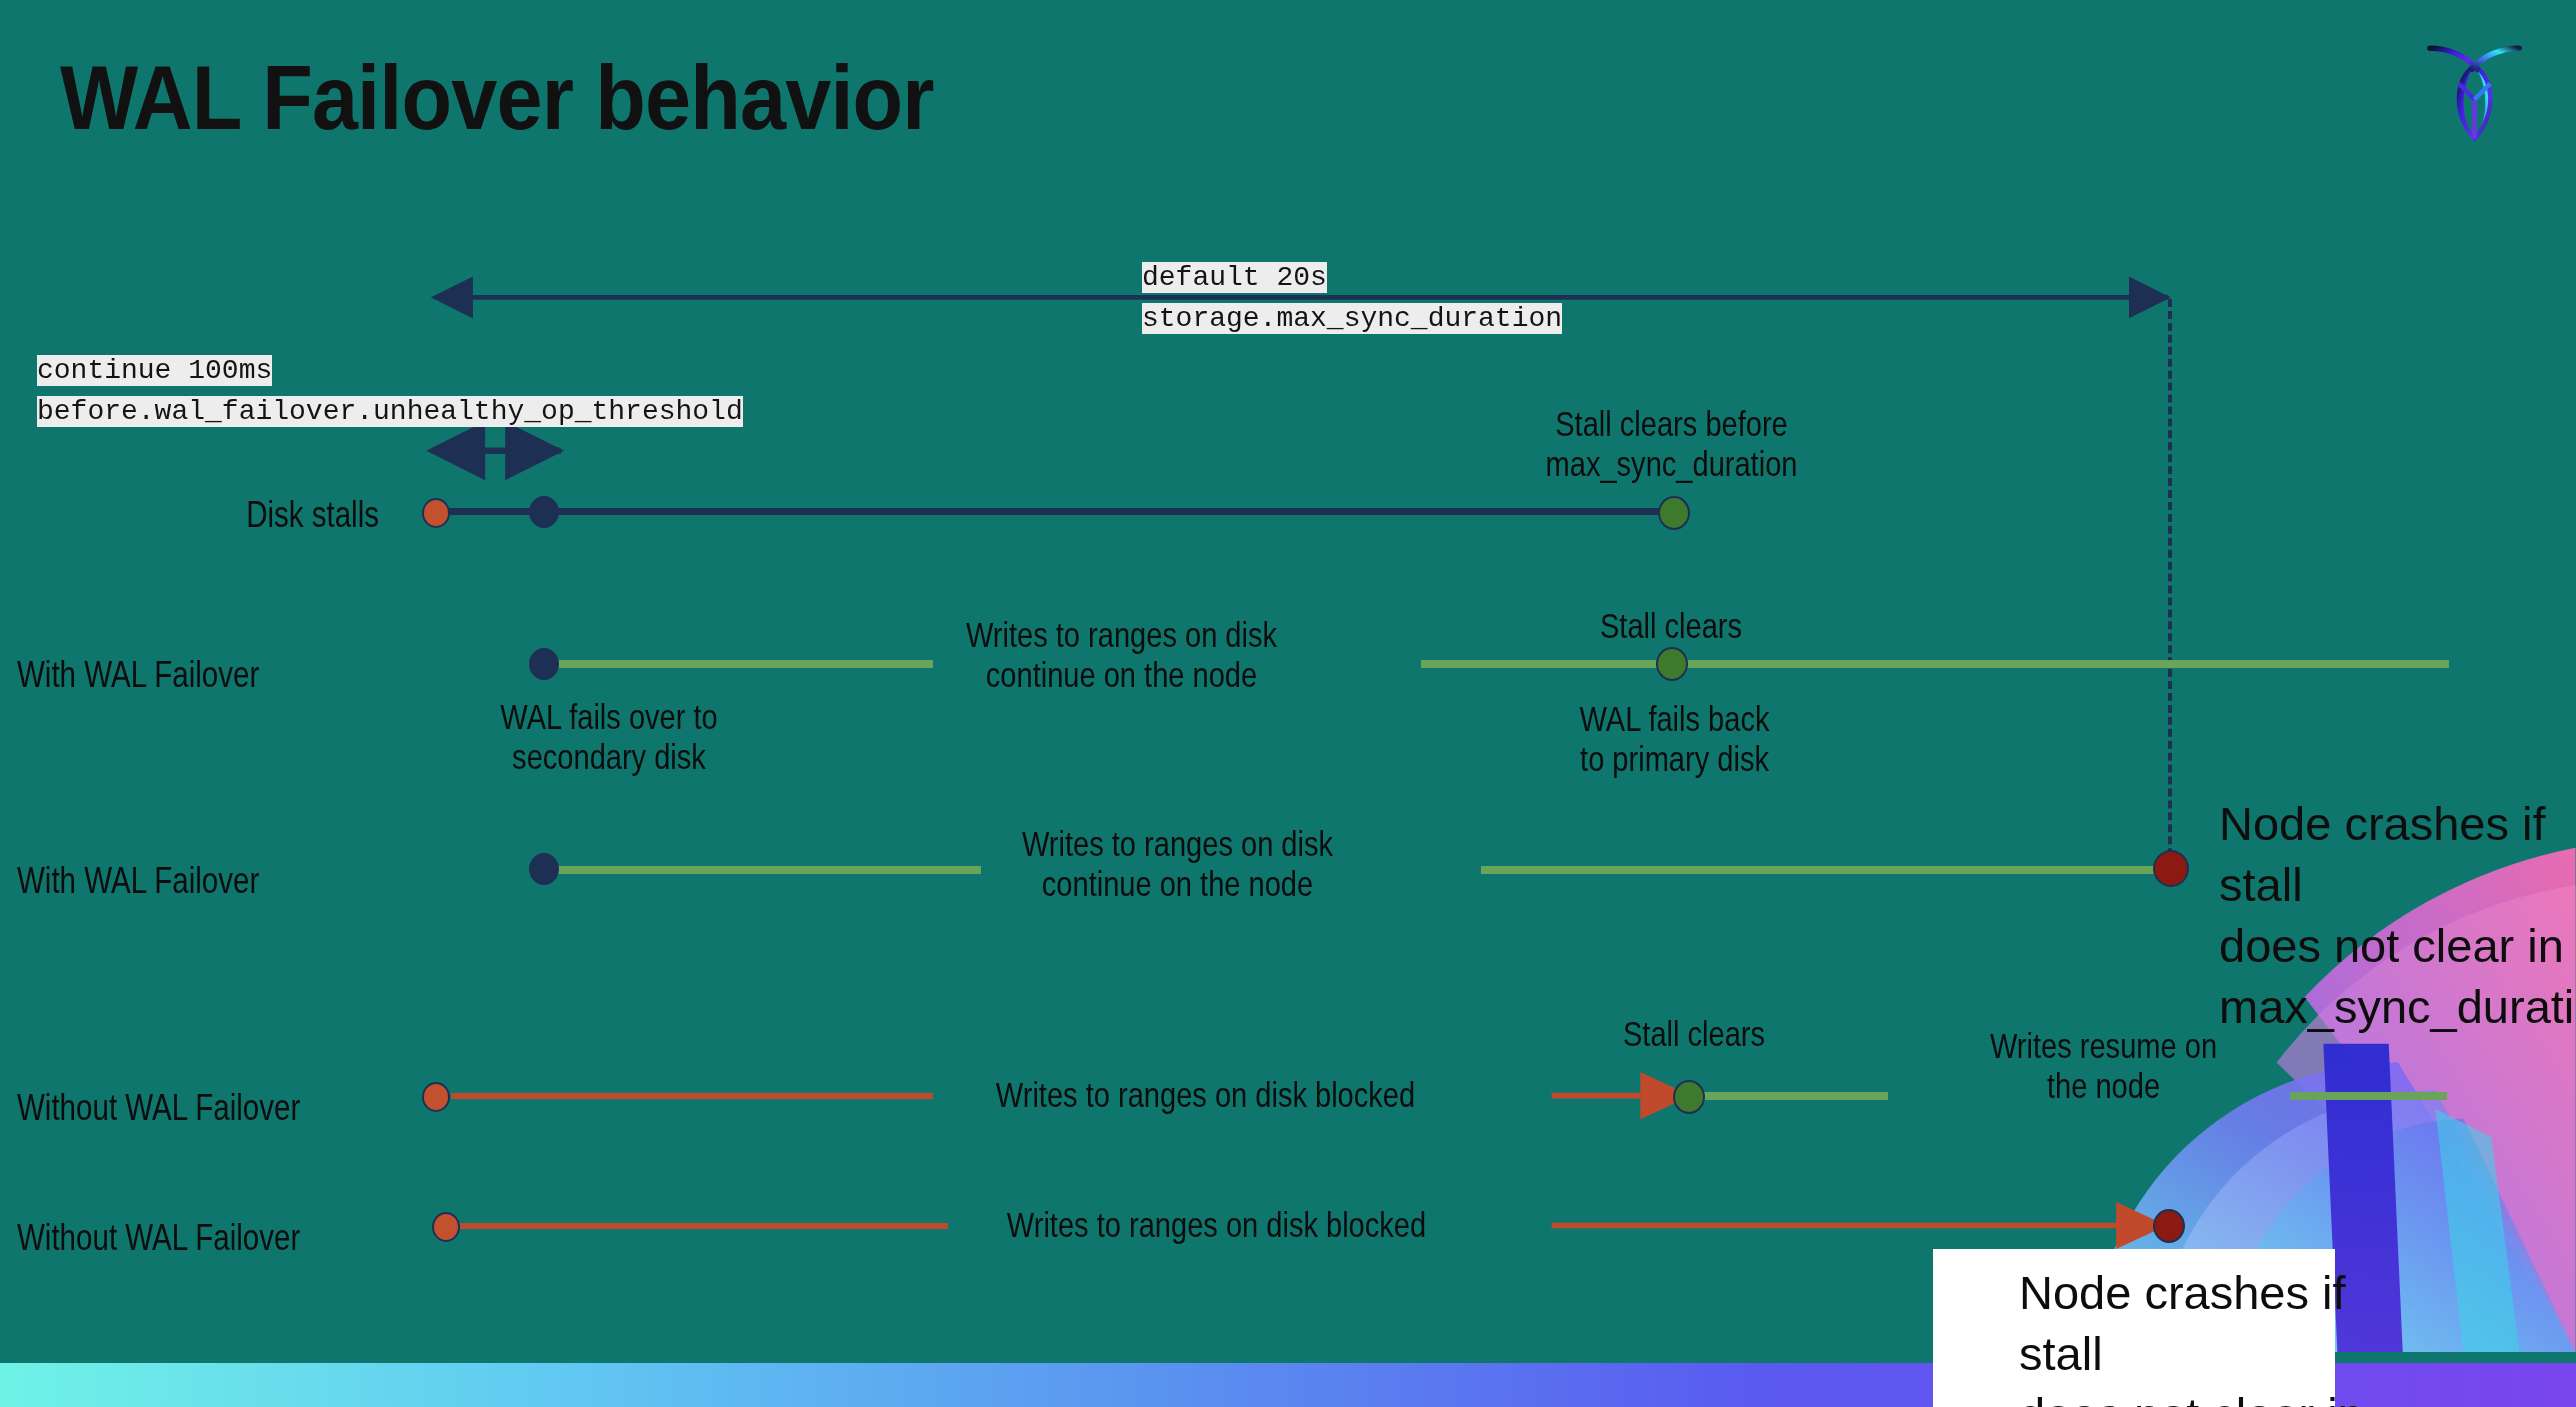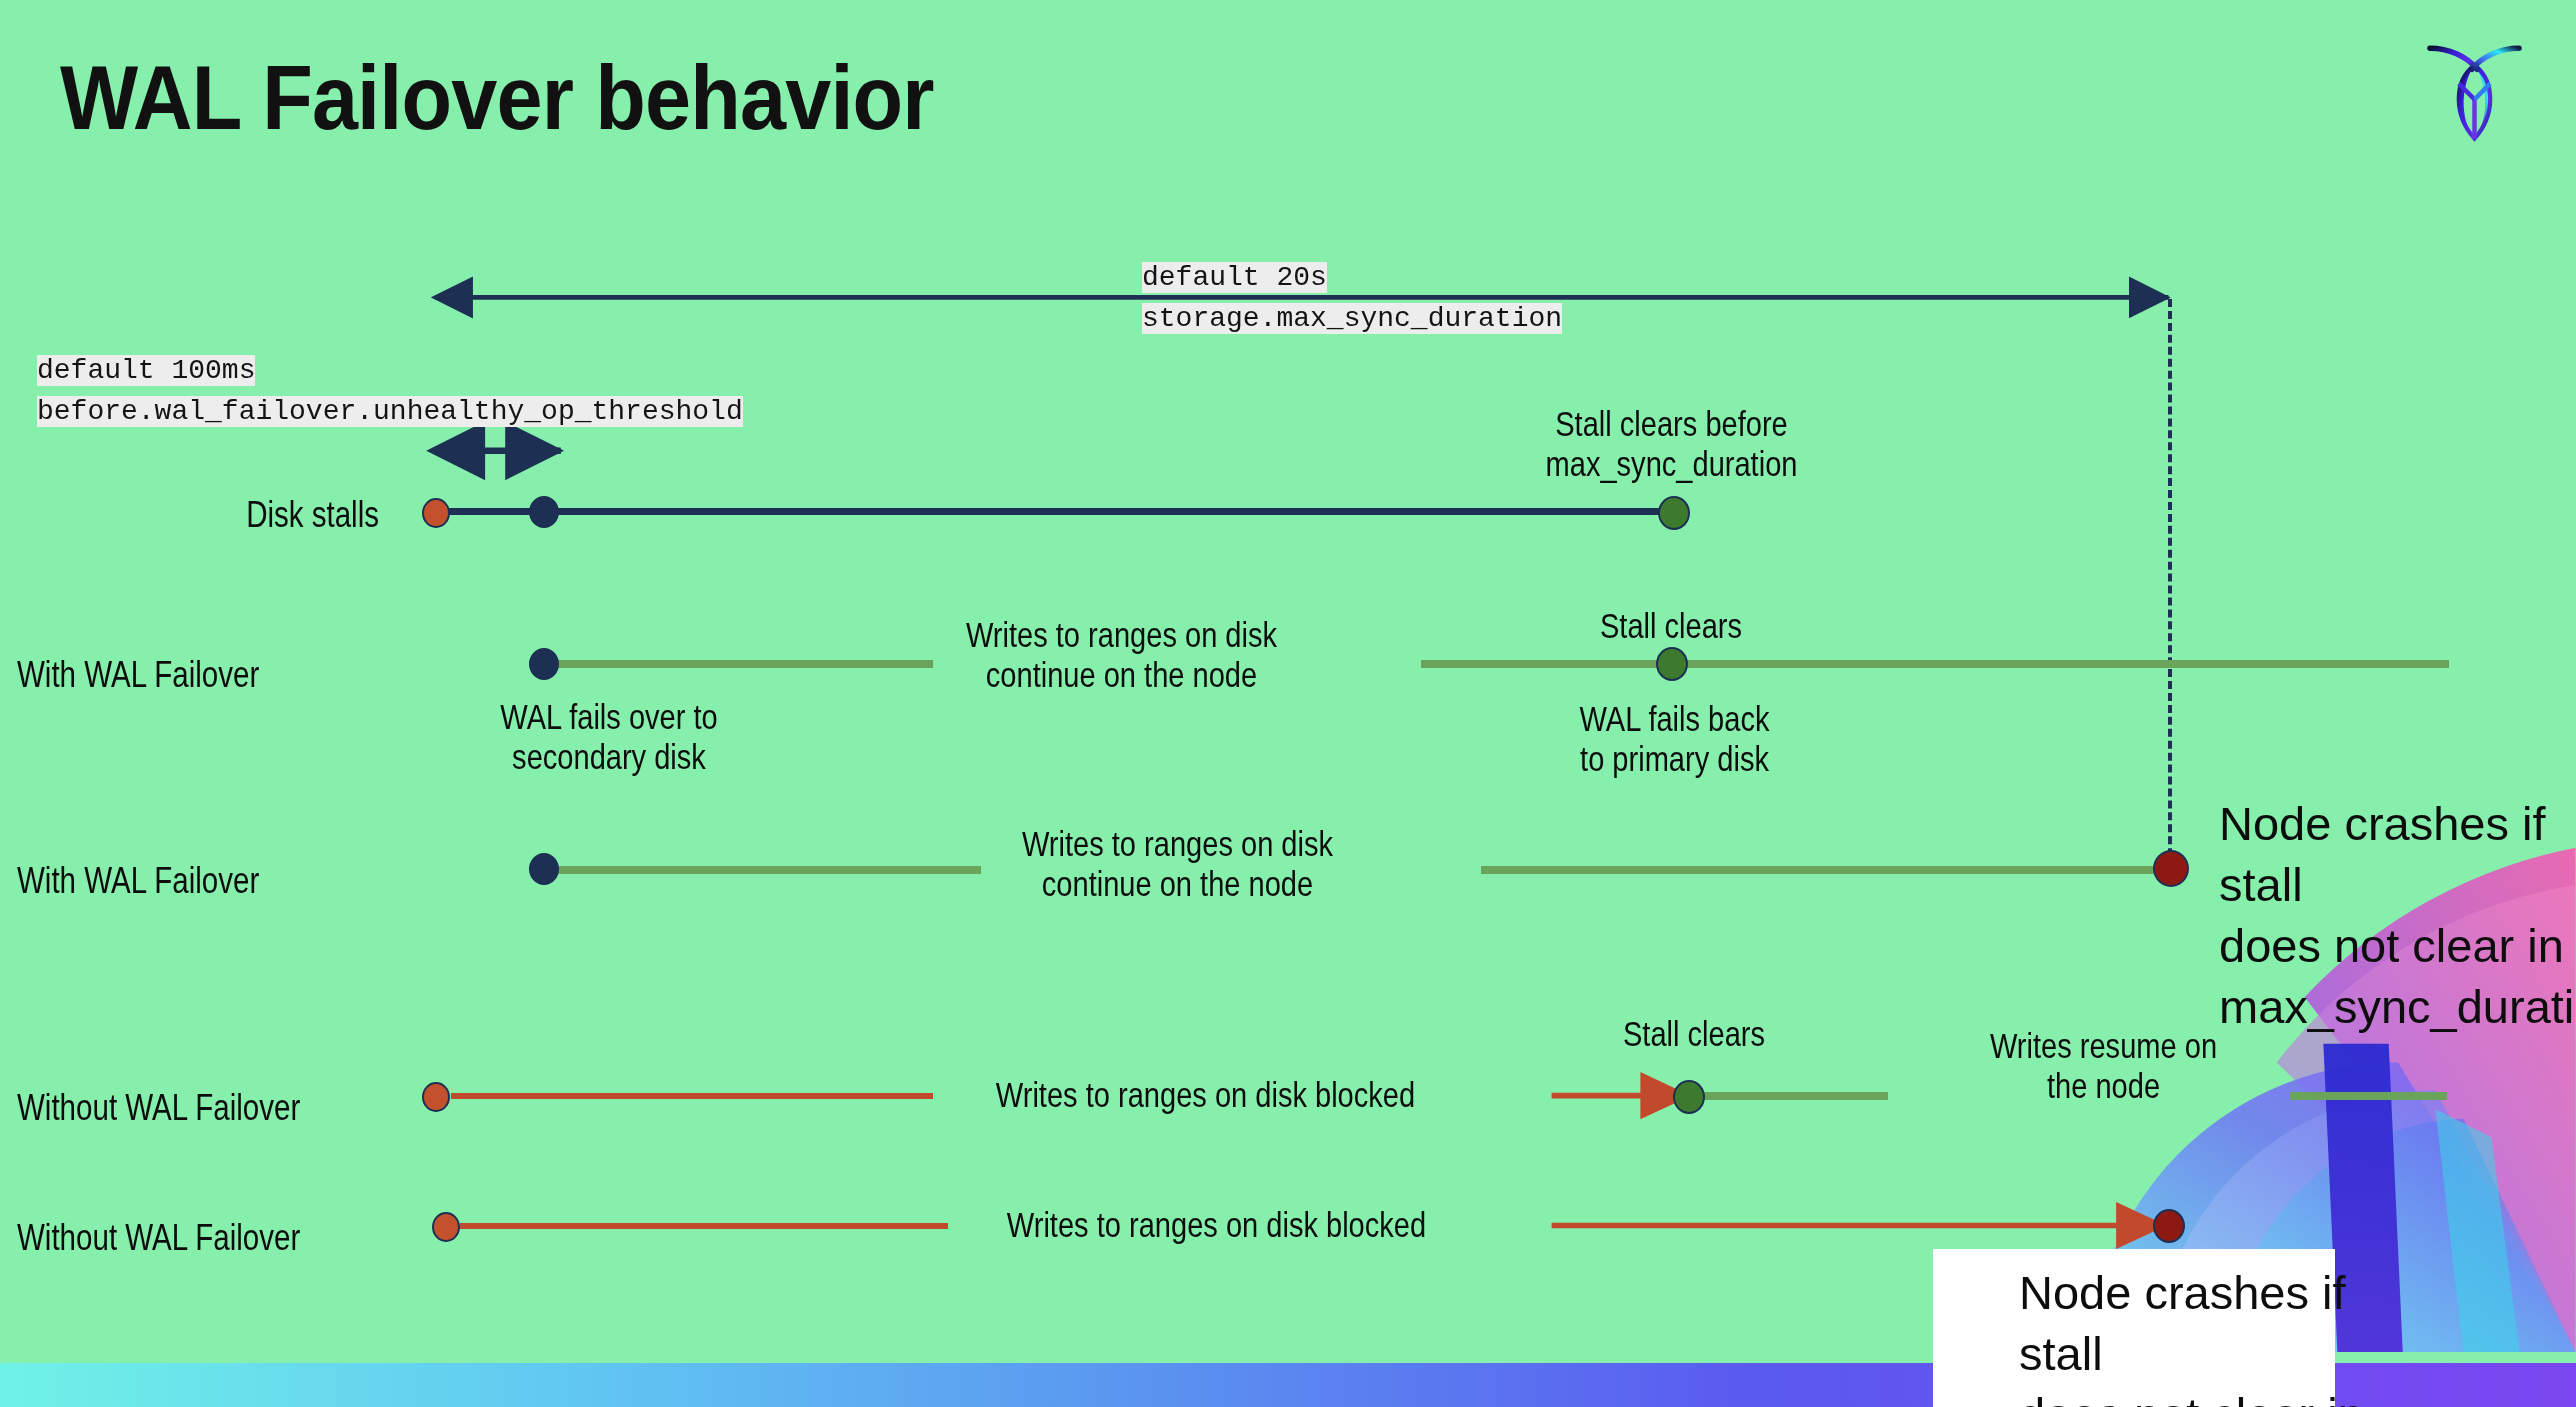--- a/index.html
+++ b/index.html
@@ -7,21 +7,21 @@
     padding: 0;
     background: #ffffff;
   }
   body {
     font-family: "Liberation Sans", sans-serif;
   }
   .slide {
     position: relative;
     width: 2576px;
     height: 1408px;
-    background: #86efac;
+    background: #0f766e;
     overflow: hidden;
   }
 
   
   .title {
     position: absolute;
     left: 60px;
     top: 47px;
     font-size: 90px;
     font-weight: bold;
@@ -240,21 +240,21 @@
 
     <line x1="1660" y1="1172" x2="1806" y2="1172" stroke="#c24a2c" stroke-width="6" marker-end="url(#redhead)"></line>
     <line x1="1660" y1="1311" x2="2315" y2="1311" stroke="#c24a2c" stroke-width="6" marker-end="url(#redhead)"></line>
   </svg>
 
   <div class="vdash" style="left:2168px; top:299px; height:581px;"></div>
 
   <div class="code" style="left:1142px; top:258px;"><span>default 20s</span>
 <span>storage.max_sync_duration</span></div>
 
-  <div class="code" style="left:37px; top:351px;"><span>default 100ms</span>
+  <div class="code" style="left:37px; top:351px;"><span>continue 100ms</span>
 <span>before.wal_failover.unhealthy_op_threshold</span></div>
 
   <div class="row-label right" style="left:0px; width:379px; top:494px; text-align:right; transform-origin:right center;">Disk stalls</div>
   <div class="seg navy" style="left:436px; top:508px; width:1239px;"></div>
   <div class="dot red" style="left:422px; top:498px; width:28px; height:30px;"></div>
   <div class="dot navy" style="left:529px; top:496px; width:30px; height:32px;"></div>
   <div class="dot green" style="left:1658px; top:496px; width:32px; height:34px;"></div>
   <div class="ann c" style="left:1438px; top:404px; width:467px;">Stall clears before
 max_sync_duration</div>
 

